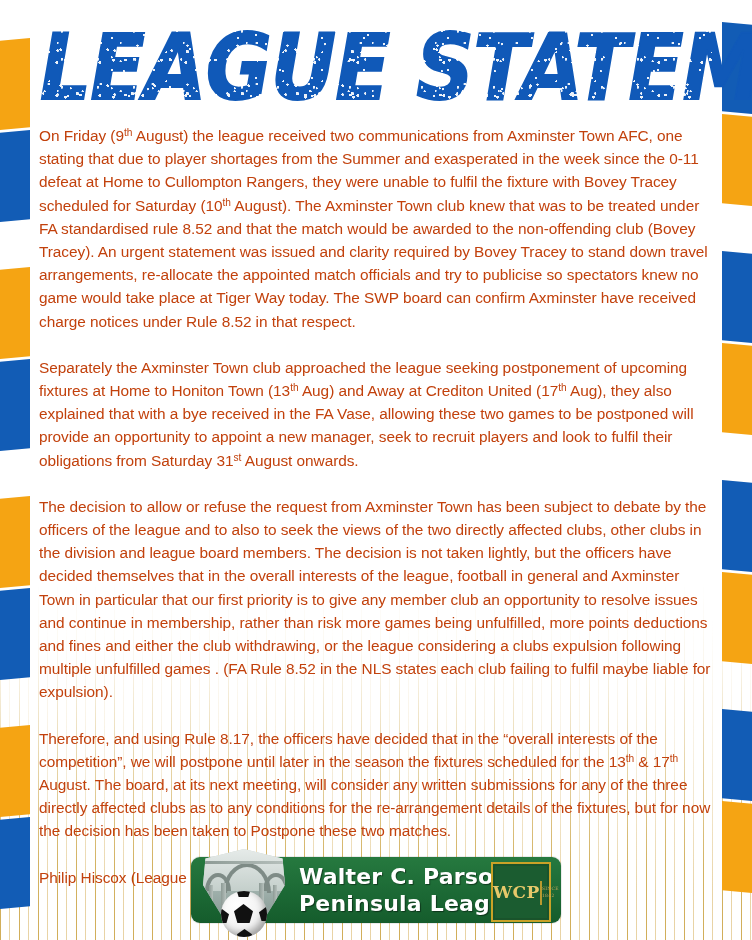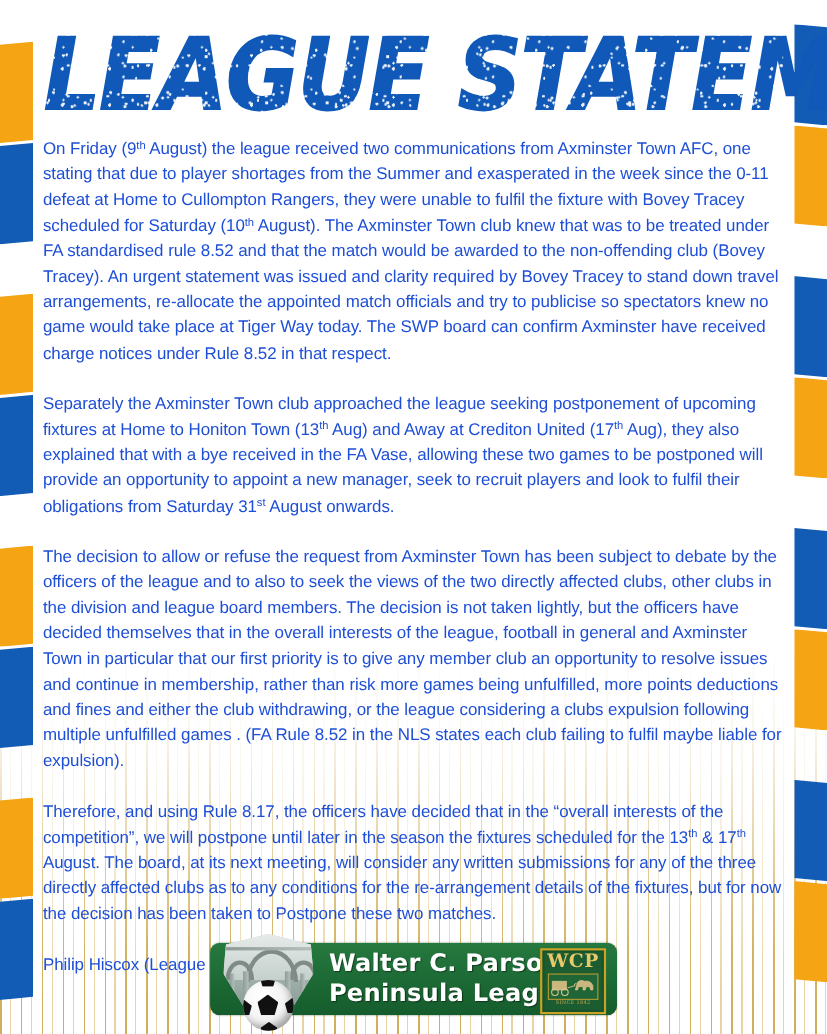--- a/index.html
+++ b/index.html
@@ -126,21 +126,21 @@
     mix-blend-mode: screen;
     opacity: 0.92;
   }
 
   
   .body {
     position: absolute;
     left: 39px;
     top: 124px;
     width: 675px;
-    color: #1d4ed8;
+    color: #c2410c;
     font-size: 15.4px;
     line-height: 23.2px;
     font-family: "Liberation Sans", sans-serif;
     letter-spacing: -0.05px;
   }
   .body p {
     margin: 0 0 23px 0;
     text-align: left;
   }
   .body p.sig {
@@ -225,21 +225,21 @@
   .wcp-badge {
     position: absolute;
     right: 10px;
     top: 5px;
     width: 56px;
     height: 56px;
     background: #1b5c30;
     border: 2px solid #c9a227;
     box-shadow: inset 0 0 0 2px #19532b;
     display: flex;
-    flex-direction: column;
+    flex-direction: row;
     align-items: center;
   }
   .wcp-badge .wcp {
     color: #e7c86a;
     font-family: "DejaVu Serif", serif;
     font-weight: 700;
     font-size: 17px;
     line-height: 19px;
     margin-top: 1px;
     letter-spacing: 0.5px;

